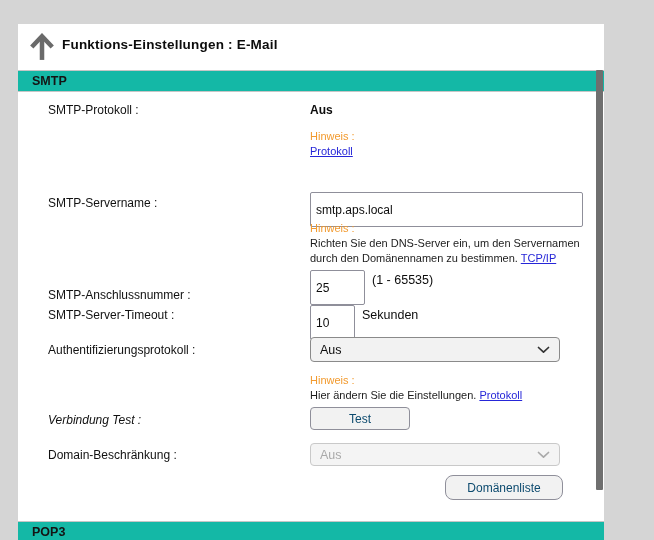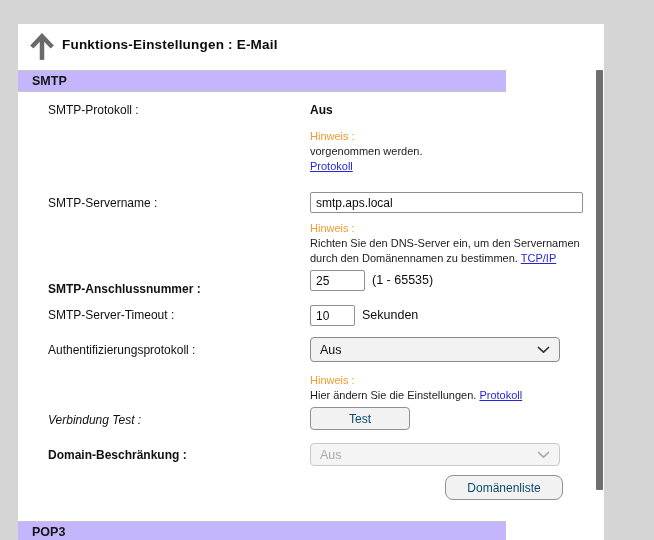--- a/index.html
+++ b/index.html
@@ -15,41 +15,41 @@
   }
   .page-header { position:absolute; left:0; top:0; width:100%; height:46px; background:#fff; }
   .back-arrow {
     position:absolute; left:11px; top:9px; width:26px; height:28px; cursor:pointer;
   }
   .page-title {
     position:absolute; left:44px; top:13px;
     font-size:13.5px; font-weight:bold; letter-spacing:.2px; color:#0c0c0c;
   }
   .section-bar {
-    position:absolute; left:0; width:488px; height:22px;
-    background:#c4b5fd;
+    position:absolute; left:0; width:586px; height:22px;
+    background:#14b8a6;
     border-top:1px solid #c6c6c6; border-bottom:1px solid #c6c6c6;
     line-height:20px; padding-left:14px;
     font-size:12.5px; font-weight:bold; color:#141414;
   }
   .bar-smtp { top:46px; }
   .bar-pop3 { top:497px; border-bottom:none; height:19px; }
   .lbl {
     position:absolute; left:30px;
     font-size:12px; color:#111; white-space:nowrap;
   }
   .val {
     position:absolute; left:292px;
     font-size:12px; color:#0c0c0c; font-weight:bold; white-space:nowrap;
   }
   .note { position:absolute; left:292px; font-size:11px; line-height:15px; color:#1c1c1c; }
   .note-title { color:#f29a2e; }
   .note a, a.lnk { color:#2626d8; text-decoration:underline; cursor:pointer; }
   .txt-input {
-    position:absolute; height:21px;
+    position:absolute; height:35px;
     border:1px solid #8f8f9a; border-radius:2px; background:#fff;
     font-family:inherit; font-size:12px; color:#0c0c0c; padding:0 5px;
   }
   .inline-txt { position:absolute; font-size:12.5px; color:#0c0c0c; white-space:nowrap; }
   .select-box {
     position:absolute; left:292px; width:250px; height:25px;
     background:#f2f2f2; border:1px solid #8a8a8a; border-radius:4px;
     display:flex; align-items:center; justify-content:space-between;
     padding:0 9px; cursor:pointer;
   }
@@ -80,35 +80,34 @@
     <div class="page-title">Funktions-Einstellungen : E-Mail</div>
   </div>
 
   <div class="section-bar bar-smtp">SMTP</div>
 
   <div class="lbl" style="top:79px;">SMTP-Protokoll :</div>
   <div class="val" style="top:79px;">Aus</div>
 
   <div class="note" style="top:105px;">
     <div class="note-title">Hinweis :</div>
-    <div>vorgenommen werden.</div>
     <div><a class="lnk">Protokoll</a></div>
   </div>
 
   <div class="lbl" style="top:172px;">SMTP-Servername :</div>
   <input class="txt-input" style="left: 292px; top: 168px; width: 273px;" value="smtp.aps.local">
 
   <div class="note" style="top:197px;">
     <div class="note-title">Hinweis :</div>
     <div>Richten Sie den DNS-Server ein, um den Servernamen</div>
     <div><span>durch den Domänennamen zu bestimmen.</span>
       <a class="lnk">TCP/IP</a></div>
   </div>
 
-  <div class="lbl" style="top:258px;font-weight:bold;">SMTP-Anschlussnummer :</div>
+  <div class="lbl" style="top:264px;">SMTP-Anschlussnummer :</div>
   <input class="txt-input" style="left: 292px; top: 246px; width: 55px;" value="25">
   <div class="inline-txt" style="left:354px; top:249px;">(1 - 65535)</div>
 
   <div class="lbl" style="top:284px;">SMTP-Server-Timeout :</div>
   <input class="txt-input" style="left: 292px; top: 281px; width: 45px;" value="10">
   <div class="inline-txt" style="left:344px; top:284px;">Sekunden</div>
 
   <div class="lbl" style="top:319px;">Authentifizierungsprotokoll :</div>
   <div class="select-box" style="top:313px;">
     <span class="sel-val">Aus</span>
@@ -119,21 +118,21 @@
 
   <div class="note" style="top:349px;">
     <div class="note-title">Hinweis :</div>
     <div><span>Hier ändern Sie die Einstellungen.</span>
       <a class="lnk">Protokoll</a></div>
   </div>
 
   <div class="lbl" style="top:389px;font-style:italic;">Verbindung Test :</div>
   <button class="btn" style="left:292px; top:383px; width:100px;">Test</button>
 
-  <div class="lbl" style="top:424px;font-weight:bold;">Domain-Beschränkung :</div>
+  <div class="lbl" style="top:424px;">Domain-Beschränkung :</div>
   <div class="select-box disabled" style="top:419px; height:23px;">
     <span class="sel-val">Aus</span>
     <svg width="13" height="8" viewBox="0 0 13 8">
       <path d="M1.5 1.5 L6.5 6.2 L11.5 1.5" stroke="#a9a9a9" stroke-width="1.7" fill="none" stroke-linecap="round" stroke-linejoin="round"></path>
     </svg>
   </div>
 
   <button class="btn" style="left:427px; top:451px; width:118px; height:25px;border-radius:8px;">Domänenliste</button>
 
   <div class="section-bar bar-pop3">POP3</div>

